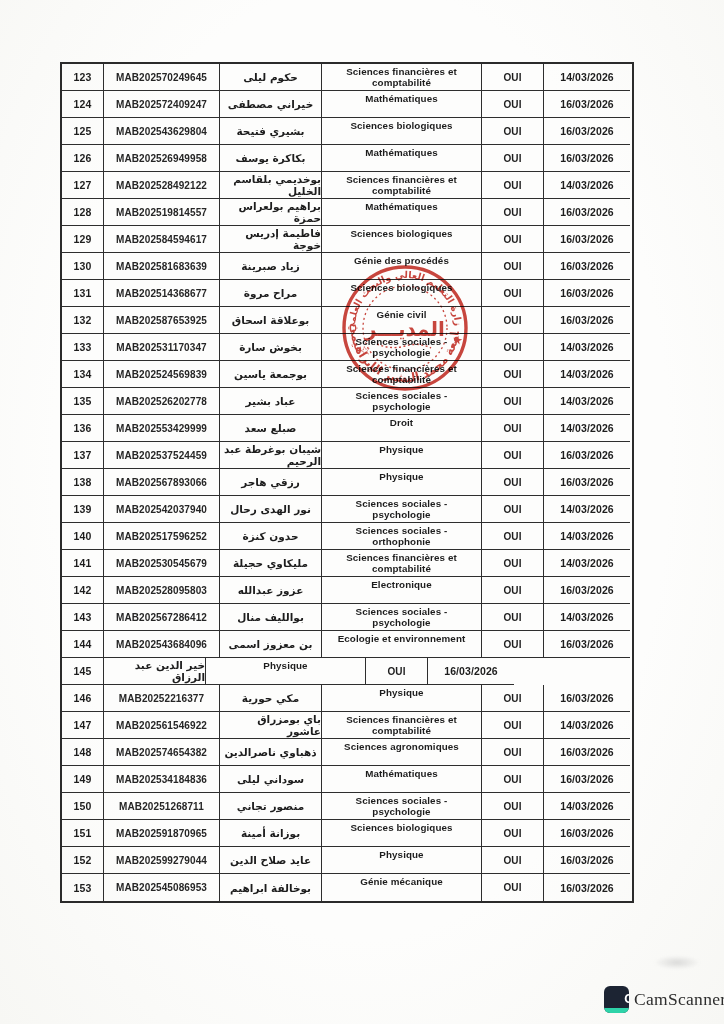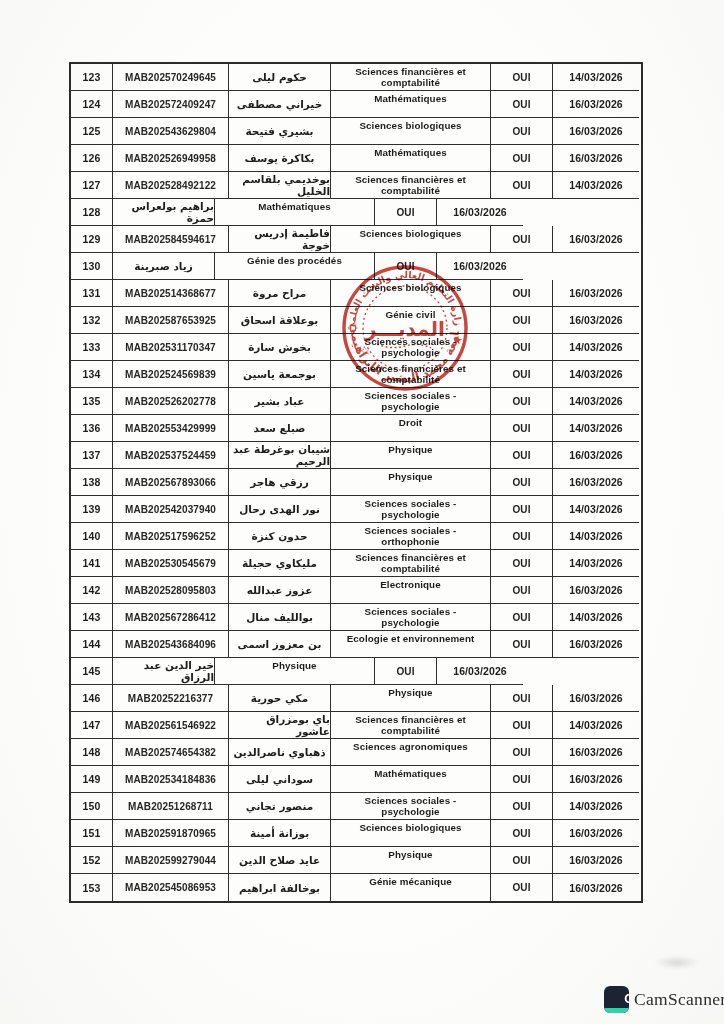--- a/index.html
+++ b/index.html
@@ -7,21 +7,21 @@
     width:724px;height:1024px;position:relative;overflow:hidden;
     background:#fcfcfa;
     font-family:"Liberation Sans","DejaVu Sans",sans-serif;
     -webkit-font-smoothing:antialiased;
   }
   .page{position:absolute;inset:0;background:
     radial-gradient(ellipse at 50% 45%, #fdfdfc 60%, #f7f7f4 100%);}
 
   
   .doc-table{
-    position:absolute;left:69px;top:62px;width:570px;
+    position:absolute;left:60px;top:62px;width:570px;
     border:2px solid #2b2b2b;
     background:transparent;
   }
   .row{display:flex;height:27px;}
   .row:last-child .cell{border-bottom:none;}
   .cell{
     box-sizing:border-box;
     border-right:1.5px solid #2e2e2e;
     border-bottom:1.5px solid #2e2e2e;
     display:flex;align-items:center;justify-content:center;
@@ -119,37 +119,39 @@
       <div class="cell c-id">MAB202528492122</div>
       <div class="cell c-name">بوخديمي بلقاسم الخليل</div>
       <div class="cell c-field">Sciences financières et
 comptabilité</div>
       <div class="cell c-oui">OUI</div>
       <div class="cell c-date">14/03/2026</div>
     </div>
 
     <div class="row">
       <div class="cell c-num">128</div>
+      <div class="cell c-id">MAB202519814557</div>
       <div class="cell c-name">براهيم بولعراس حمزة</div>
       <div class="cell c-field">Mathématiques</div>
       <div class="cell c-oui">OUI</div>
       <div class="cell c-date">16/03/2026</div>
     </div>
 
     <div class="row">
       <div class="cell c-num">129</div>
       <div class="cell c-id">MAB202584594617</div>
       <div class="cell c-name">فاطيمة إدريس خوجة</div>
       <div class="cell c-field">Sciences biologiques</div>
       <div class="cell c-oui">OUI</div>
       <div class="cell c-date">16/03/2026</div>
     </div>
 
     <div class="row">
       <div class="cell c-num">130</div>
+      <div class="cell c-id">MAB202581683639</div>
       <div class="cell c-name">زياد صبرينة</div>
       <div class="cell c-field">Génie des procédés</div>
       <div class="cell c-oui">OUI</div>
       <div class="cell c-date">16/03/2026</div>
     </div>
 
     <div class="row">
       <div class="cell c-num">131</div>
       <div class="cell c-id">MAB202514368677</div>
       <div class="cell c-name">مراح مروة</div>

